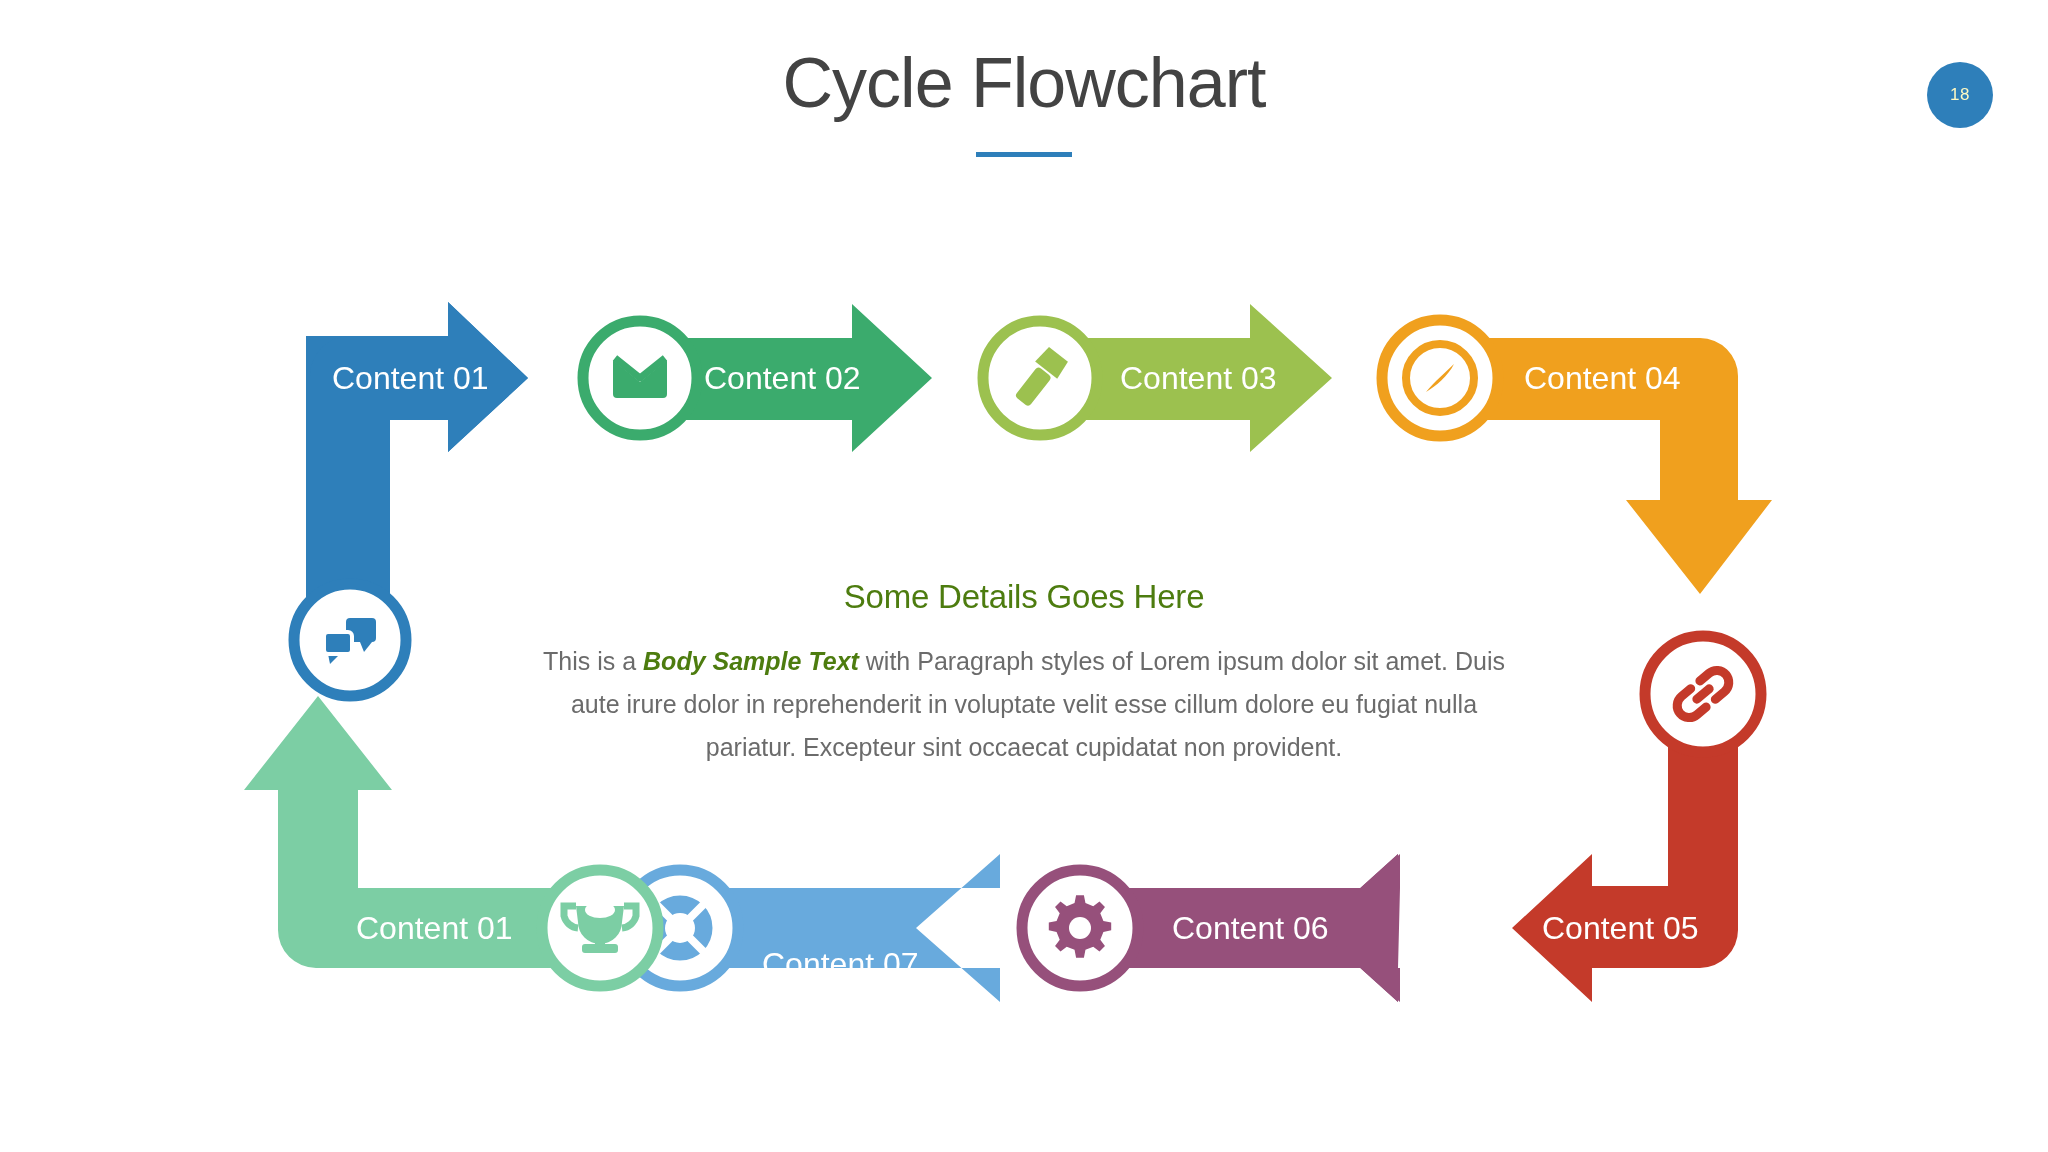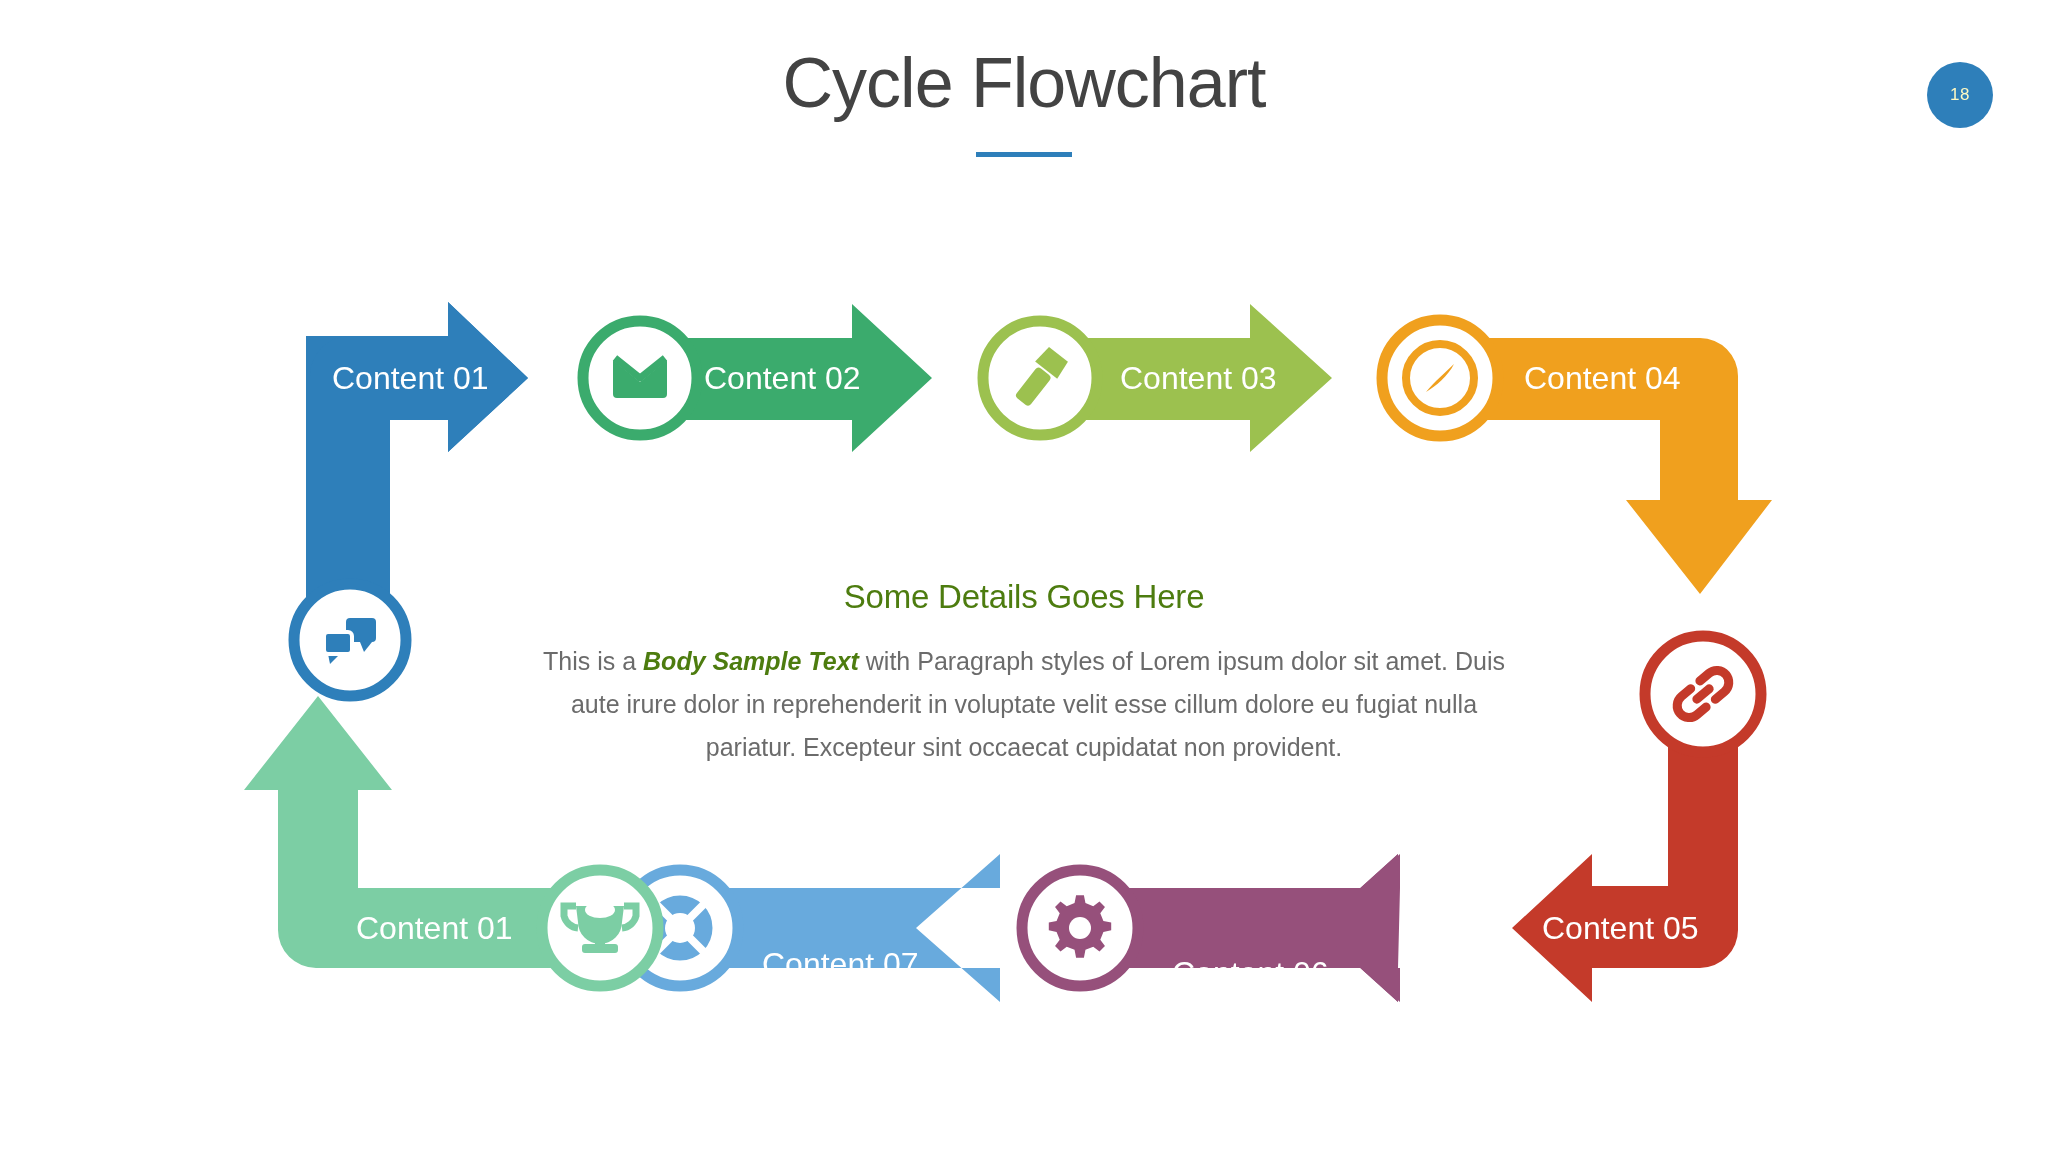--- a/index.html
+++ b/index.html
@@ -290,21 +290,21 @@
       </g>
 
     </svg>
   </div>
 
   <div class="arrow-label" style="left:332px; top:362px;">Content 01</div>
   <div class="arrow-label" style="left:704px; top:362px;">Content 02</div>
   <div class="arrow-label" style="left:1120px; top:362px;">Content 03</div>
   <div class="arrow-label" style="left:1524px; top:362px;">Content 04</div>
   <div class="arrow-label" style="left:1542px; top:912px;text-align:center;">Content 05</div>
-  <div class="arrow-label" style="left:1172px; top:912px;margin-top:45px;">Content 06</div>
+  <div class="arrow-label" style="left:1172px; top:912px;">Content 06</div>
   <div class="arrow-label" style="left:762px; top:948px;">Content 07</div>
   <div class="arrow-label" style="left:356px; top:912px;">Content 01</div>
 
   <div class="center-block">
     <div class="center-heading">Some Details Goes Here</div>
     <div class="center-body"><span>This is a </span><b>Body Sample Text</b><span> with Paragraph styles of Lorem ipsum dolor sit amet. Duis aute irure dolor in reprehenderit in voluptate velit esse cillum dolore eu fugiat nulla pariatur. Excepteur sint occaecat cupidatat non provident.</span></div>
   </div>
 
 </div>
 

